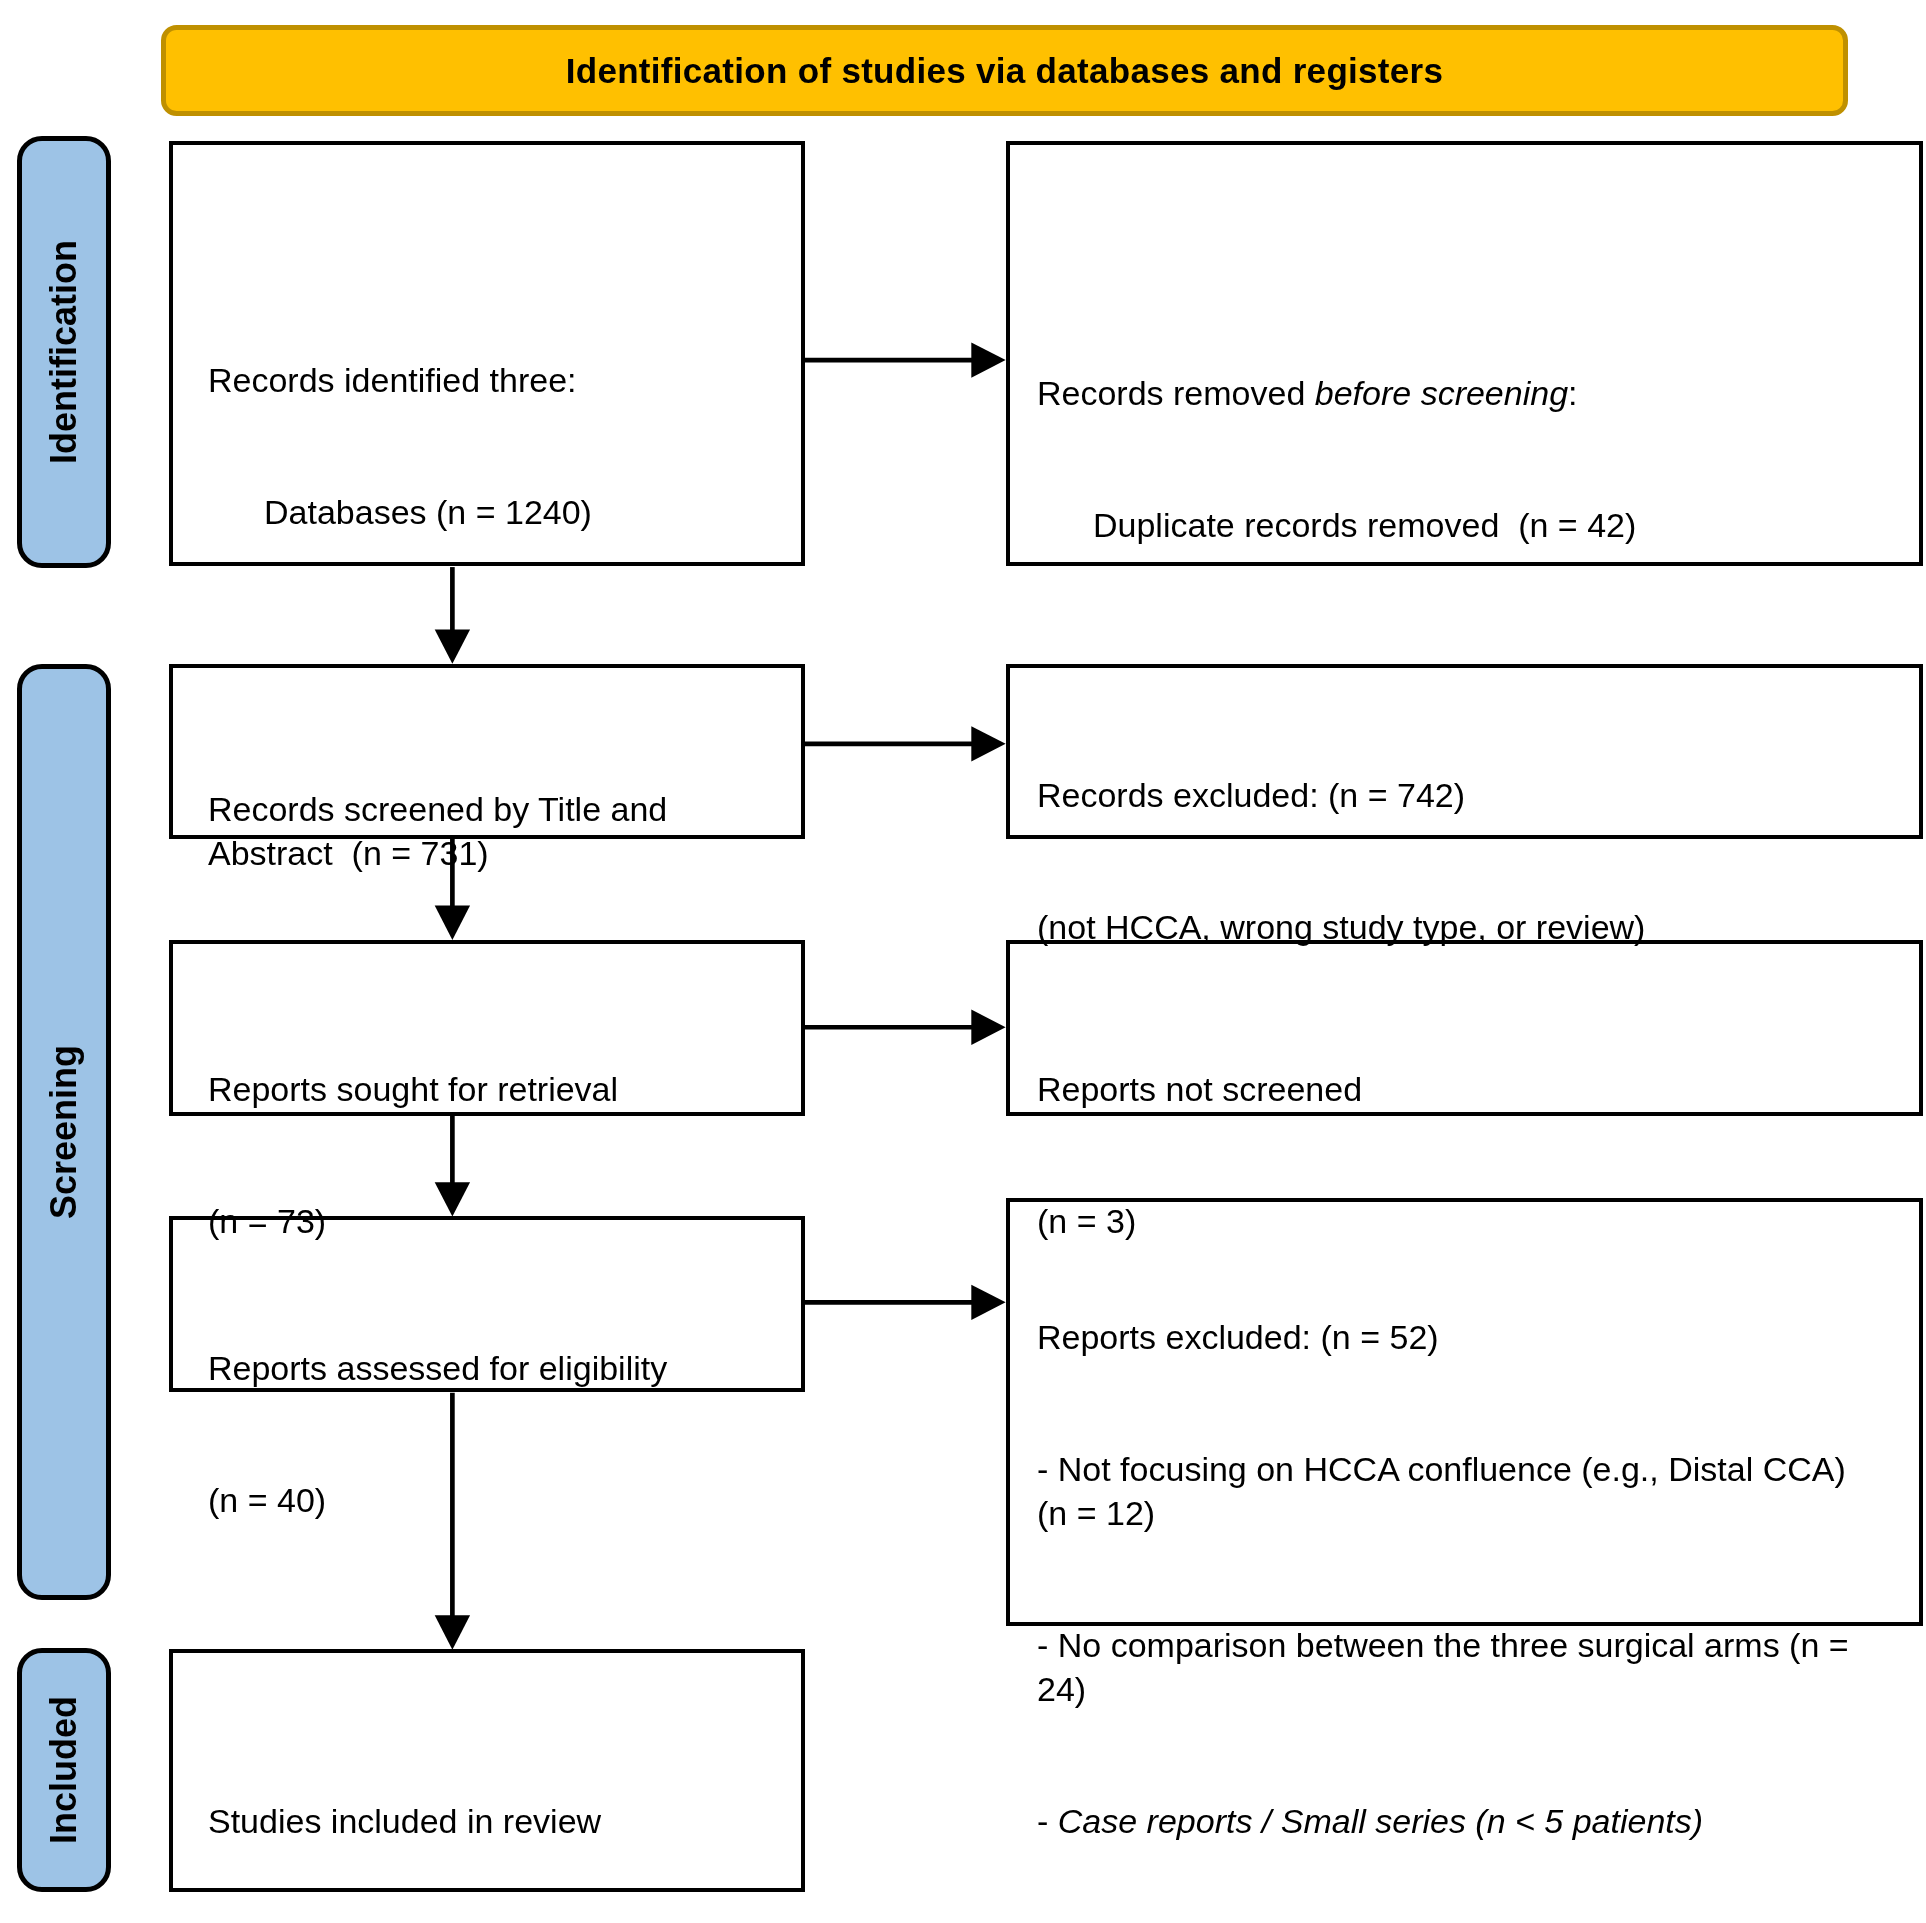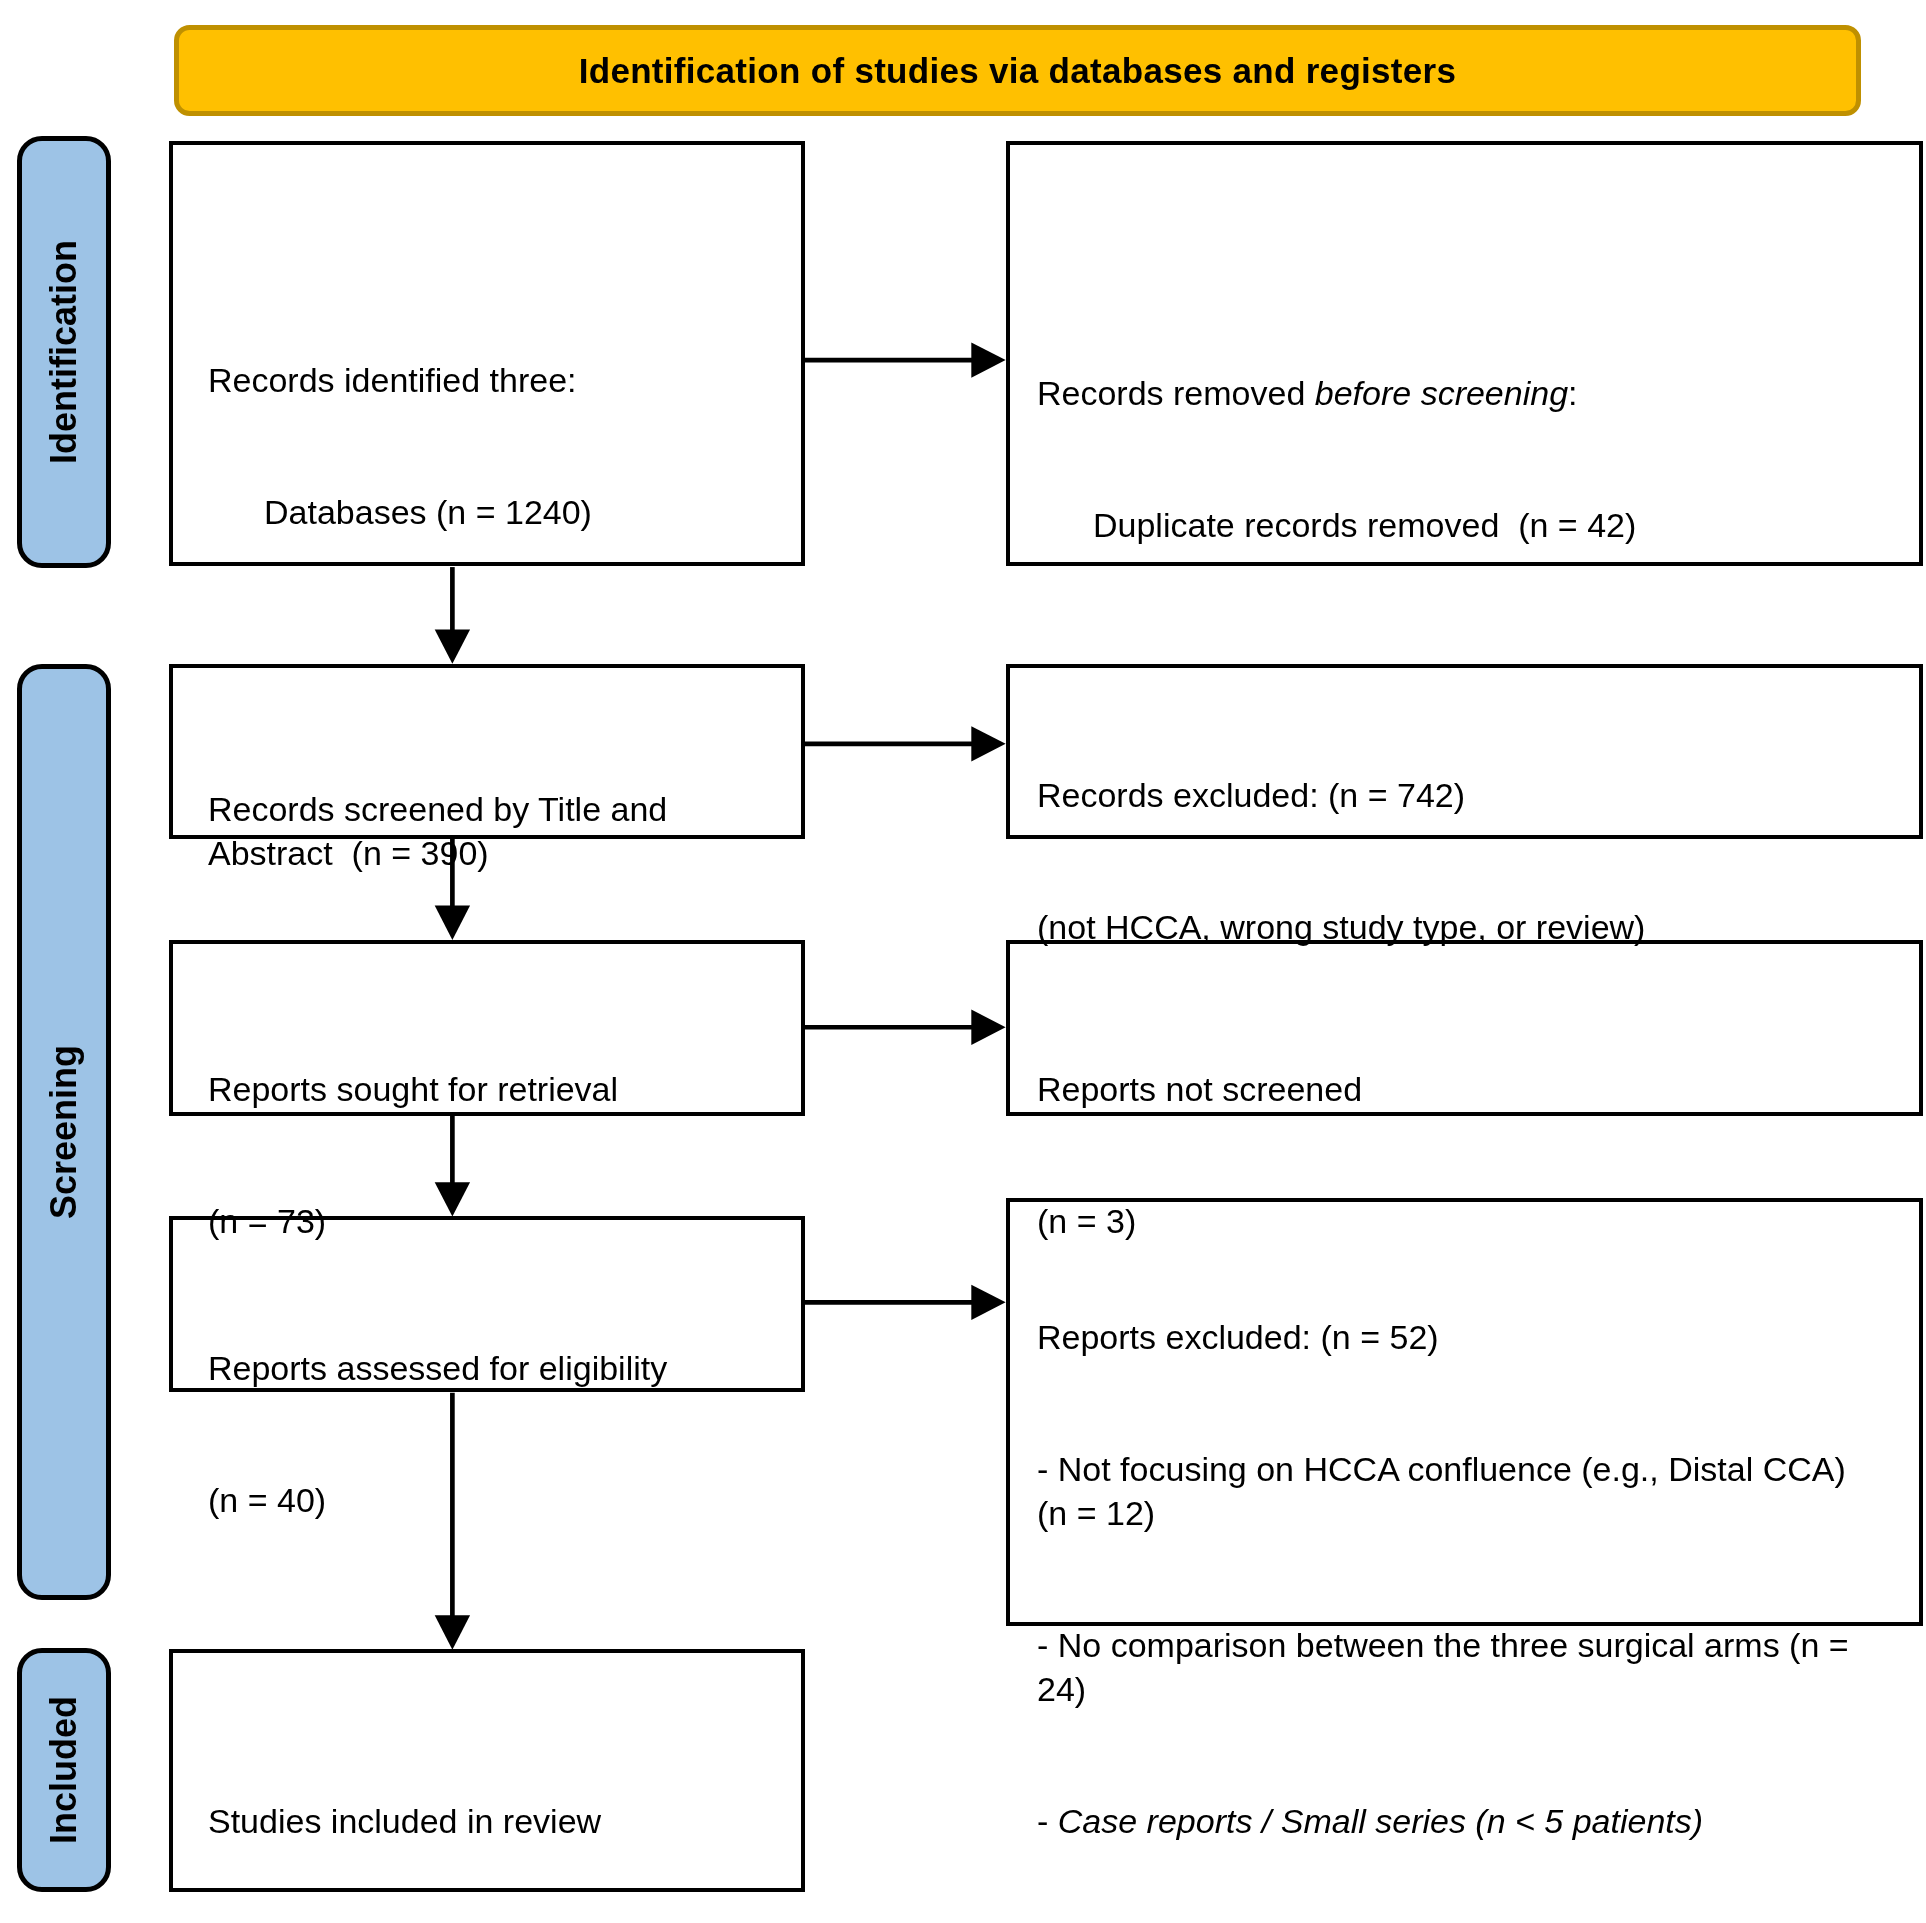--- a/index.html
+++ b/index.html
@@ -9,21 +9,21 @@
     height: 1924px;
     background: #ffffff;
     font-family: "Liberation Sans", sans-serif;
     color: #000000;
     overflow: hidden;
   }
 
   
   .banner {
     position: absolute;
-    left: 174px; top: 25px;
+    left: 161px; top: 25px;
     width: 1687px; height: 91px;
     box-sizing: border-box;
     background: #FFC000;
     border: 5.2px solid #BF9000;
     border-radius: 15.6px;
     display: flex;
     align-items: center;
     justify-content: center;
   }
   .banner-title {
@@ -136,21 +136,21 @@
     <div>Records identified three:</div>
     <div class="indent-1">Databases (n = 1240)</div>
   </div>
 
   <div class="node-text" id="txt-records-removed">
     <div><span>Records removed </span><span class="italic">before screening</span><span>:</span></div>
     <div class="indent-1">Duplicate records removed  (n = 42)</div>
   </div>
 
   <div class="node-text" id="txt-records-screened">
-    <div>Records screened by Title and Abstract  (n = 390)</div>
+    <div>Records screened by Title and Abstract  (n = 731)</div>
   </div>
 
   <div class="node-text" id="txt-records-excluded">
     <div>Records excluded: (n = 742)</div>
     <div>(not HCCA, wrong study type, or review)</div>
   </div>
 
   <div class="node-text" id="txt-reports-sought">
     <div>Reports sought for retrieval</div>
     <div>(n = 73)</div>

